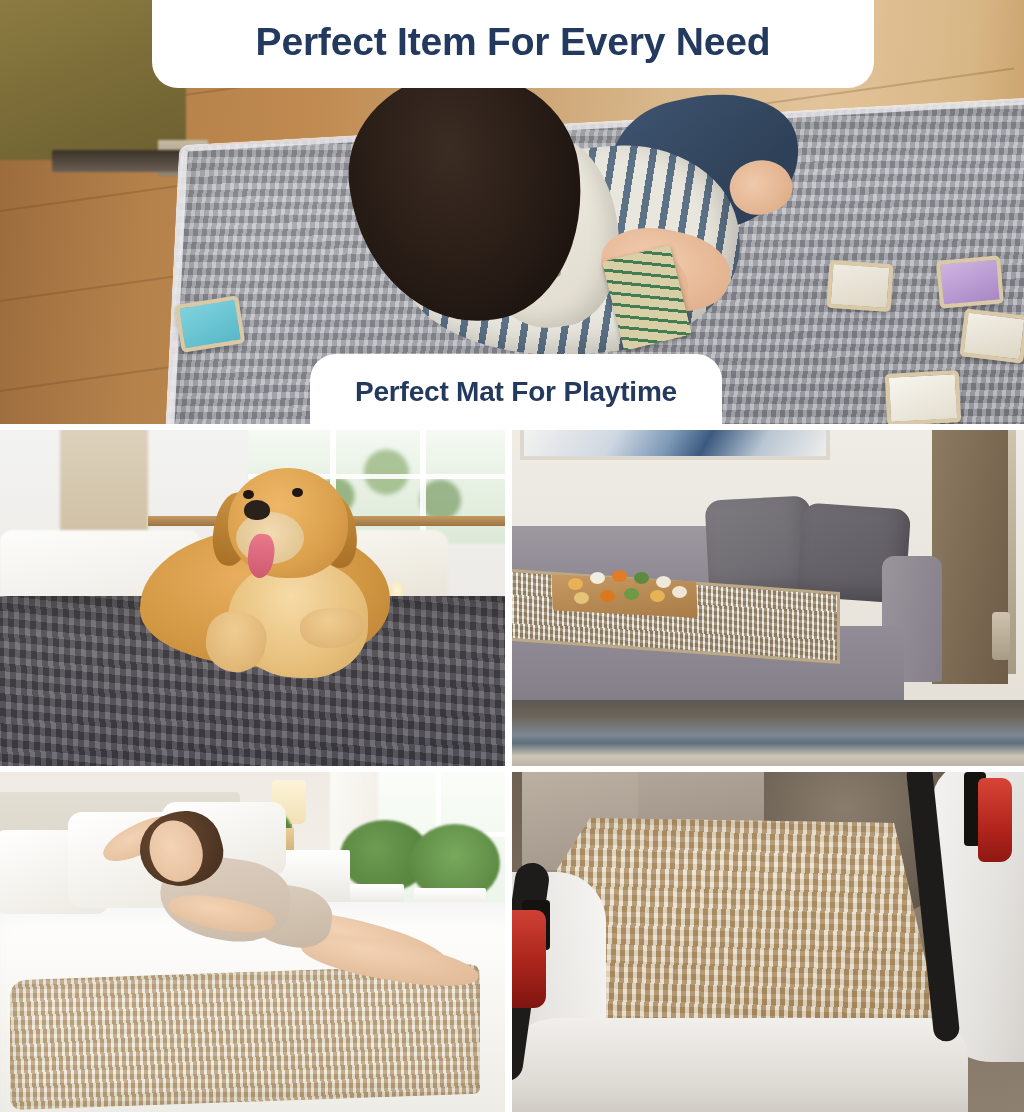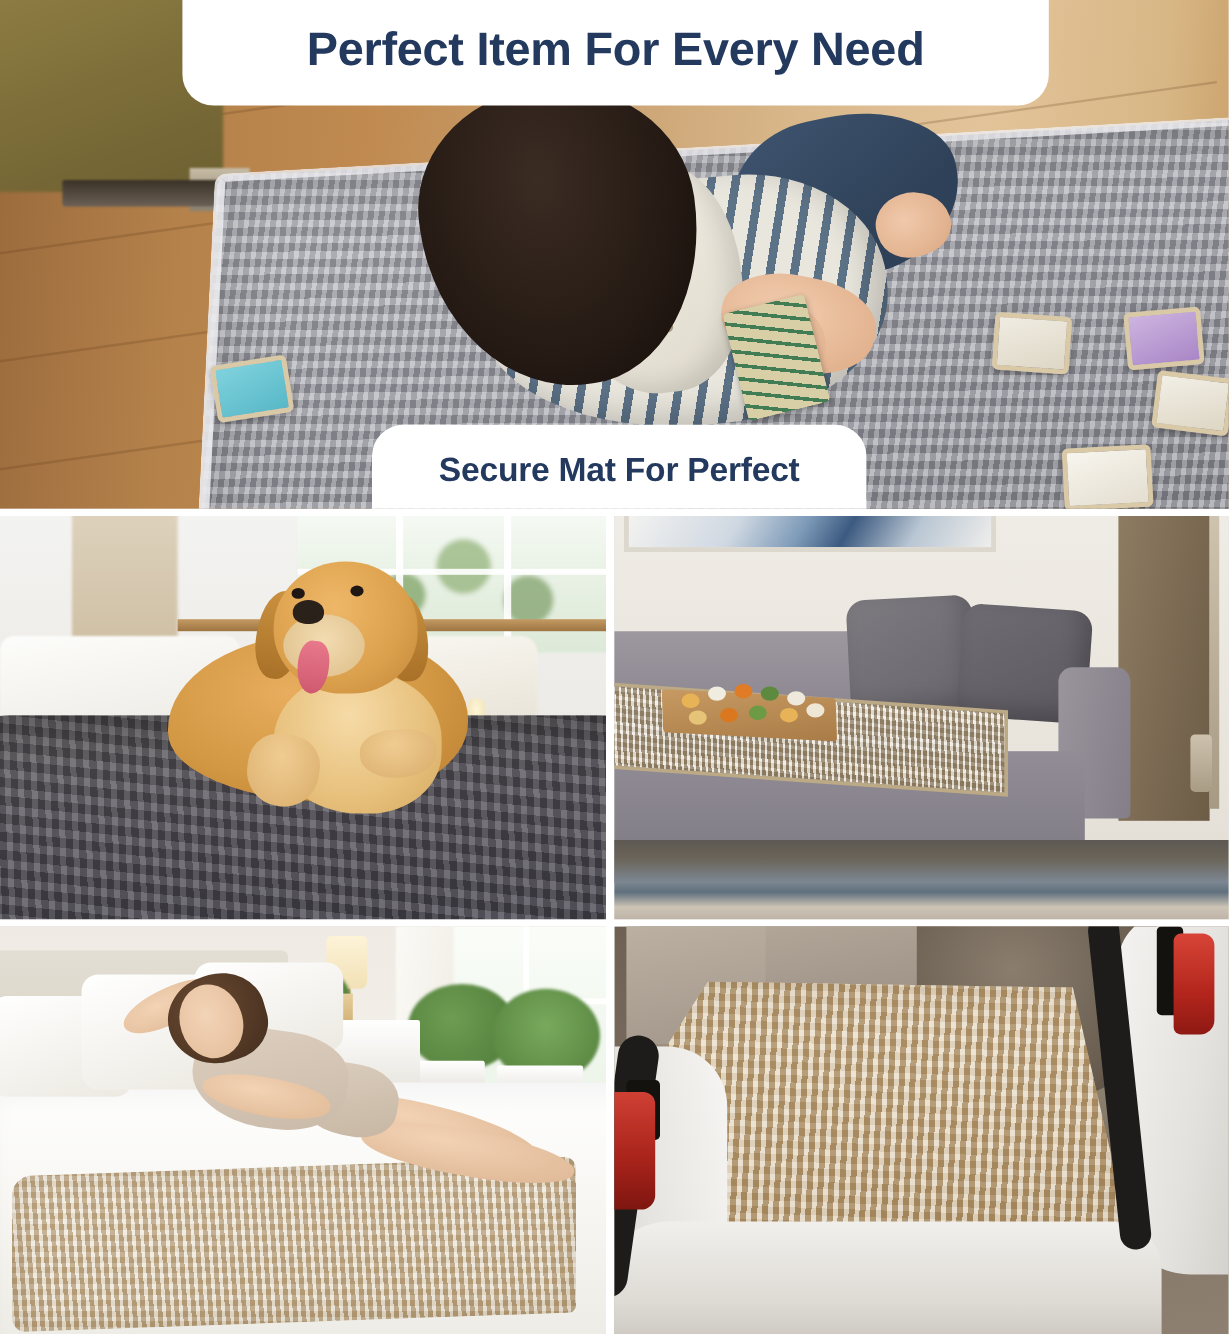--- a/index.html
+++ b/index.html
@@ -330,21 +330,21 @@
     <div class="baby-body"></div>
     <div class="baby-vest"></div>
     <div class="baby-btn" style="left:558px;top:222px"></div>
     <div class="baby-btn" style="left:552px;top:268px"></div>
     <div class="baby-hair"></div>
     <div class="baby-arm"></div>
     <div class="baby-hand"></div>
     <div class="card-green"></div>
 
     <div class="pill hero">Perfect Item For Every Need</div>
-    <div class="pill p1">Secure Mat For Perfect</div>
+    <div class="pill p1">Perfect Mat For Playtime</div>
   </div>
 
   <div class="panel" id="dog">
     <div class="dog-room"></div>
     <div class="dog-wallpanel"></div>
     <div class="dog-window"></div>
     <div class="dog-greenery"></div>
     <div class="dog-win-frame" style="left:330px;top:-8px;width:6px;height:110px"></div>
     <div class="dog-win-frame" style="left:420px;top:-8px;width:6px;height:110px"></div>
     <div class="dog-win-frame" style="left:248px;top:44px;width:262px;height:5px"></div>

